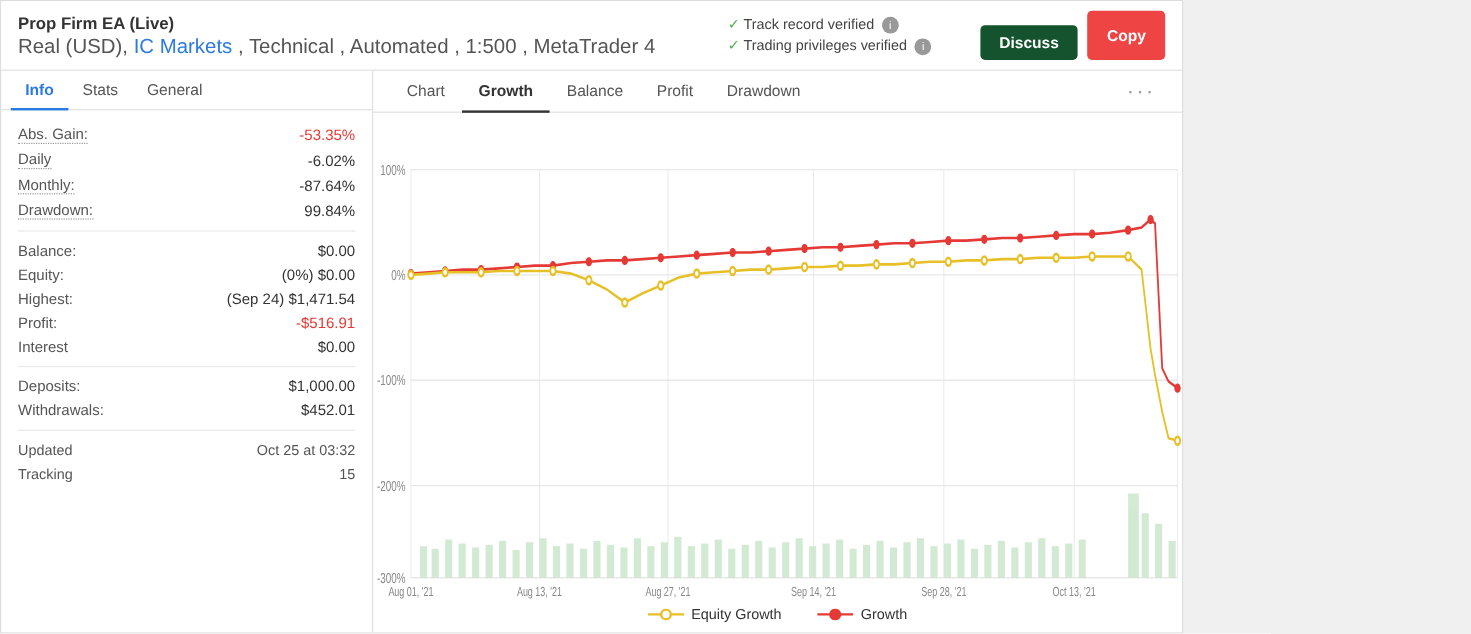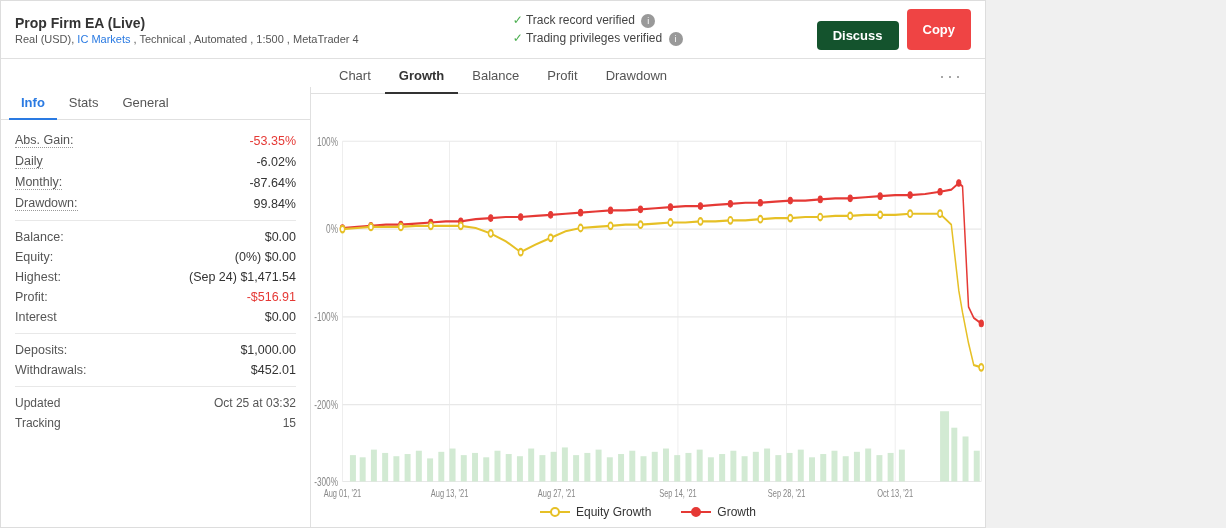--- a/index.html
+++ b/index.html
@@ -2,34 +2,34 @@
 <html><head>
   <meta charset="utf-8">
   <style>
     * { box-sizing: border-box; margin: 0; padding: 0; }
     body { font-family: Arial, sans-serif; font-size: 13px; background: #f0f0f0; color: #333; }
     .container { width: 986px; height: 528px; background: #fff; display: flex; flex-direction: column; border: 1px solid #ddd; }
     
     
     .header { display: flex; align-items: center; justify-content: space-between; padding: 8px 14px; border-bottom: 1px solid #e0e0e0; background: #fff; }
     .header-left .title { font-weight: bold; font-size: 14px; }
-    .header-left .subtitle { font-size: 11px; color: #555; margin-top: 2px; }
+    .header-left .subtitle { font-size: 17px; color: #555; margin-top: 2px; }
     .header-left .subtitle a { color: #2a7ae2; text-decoration: none; }
     .header-center { display: flex; flex-direction: column; gap: 3px; font-size: 12px; color: #444; margin-left: 20px; }
     .header-center .check { color: #4caf50; }
     .header-center .info-icon { display: inline-block; width: 14px; height: 14px; background: #999; color: #fff; border-radius: 50%; font-size: 9px; text-align: center; line-height: 14px; margin-left: 3px; cursor: pointer; }
     .header-right { display: flex; gap: 8px; }
     .btn-discuss { background: #14532d; color: #fff; border: none; padding: 7px 16px; border-radius: 4px; cursor: pointer; font-size: 13px; font-weight: bold; margin-top: 12px; }
     .btn-copy { background: #ef4444; color: #fff; border: none; padding: 7px 16px; border-radius: 4px; cursor: pointer; font-size: 13px; font-weight: bold; }
 
     
     .body { display: flex; flex: 1; overflow: hidden; }
 
     
-    .left-panel { width: 310px; min-width: 310px; border-right: 1px solid #e0e0e0; display: flex; flex-direction: column; margin-top: 28px; }
+    .left-panel { width: 310px; min-width: 310px; border-right: 1px solid #e0e0e0; display: flex; flex-direction: column; }
     .tabs-nav { display: flex; border-bottom: 1px solid #e0e0e0; padding: 0 8px; }
     .tab-btn { padding: 8px 12px; font-size: 13px; border: none; background: none; cursor: pointer; color: #555; border-bottom: 2px solid transparent; margin-bottom: -1px; }
     .tab-btn.active { color: #2a7ae2; border-bottom: 2px solid #2a7ae2; font-weight: 600; }
     
     .stats-content { padding: 10px 14px; flex: 1; overflow-y: auto; }
     .stat-row { display: flex; justify-content: space-between; align-items: center; padding: 3px 0; font-size: 12.5px; }
     .stat-label { color: #555; }
     .stat-label.underline { border-bottom: 1px dotted #999; cursor: help; }
     .stat-value { color: #333; }
     .stat-value.red { color: #e53935; font-weight: bold; }

